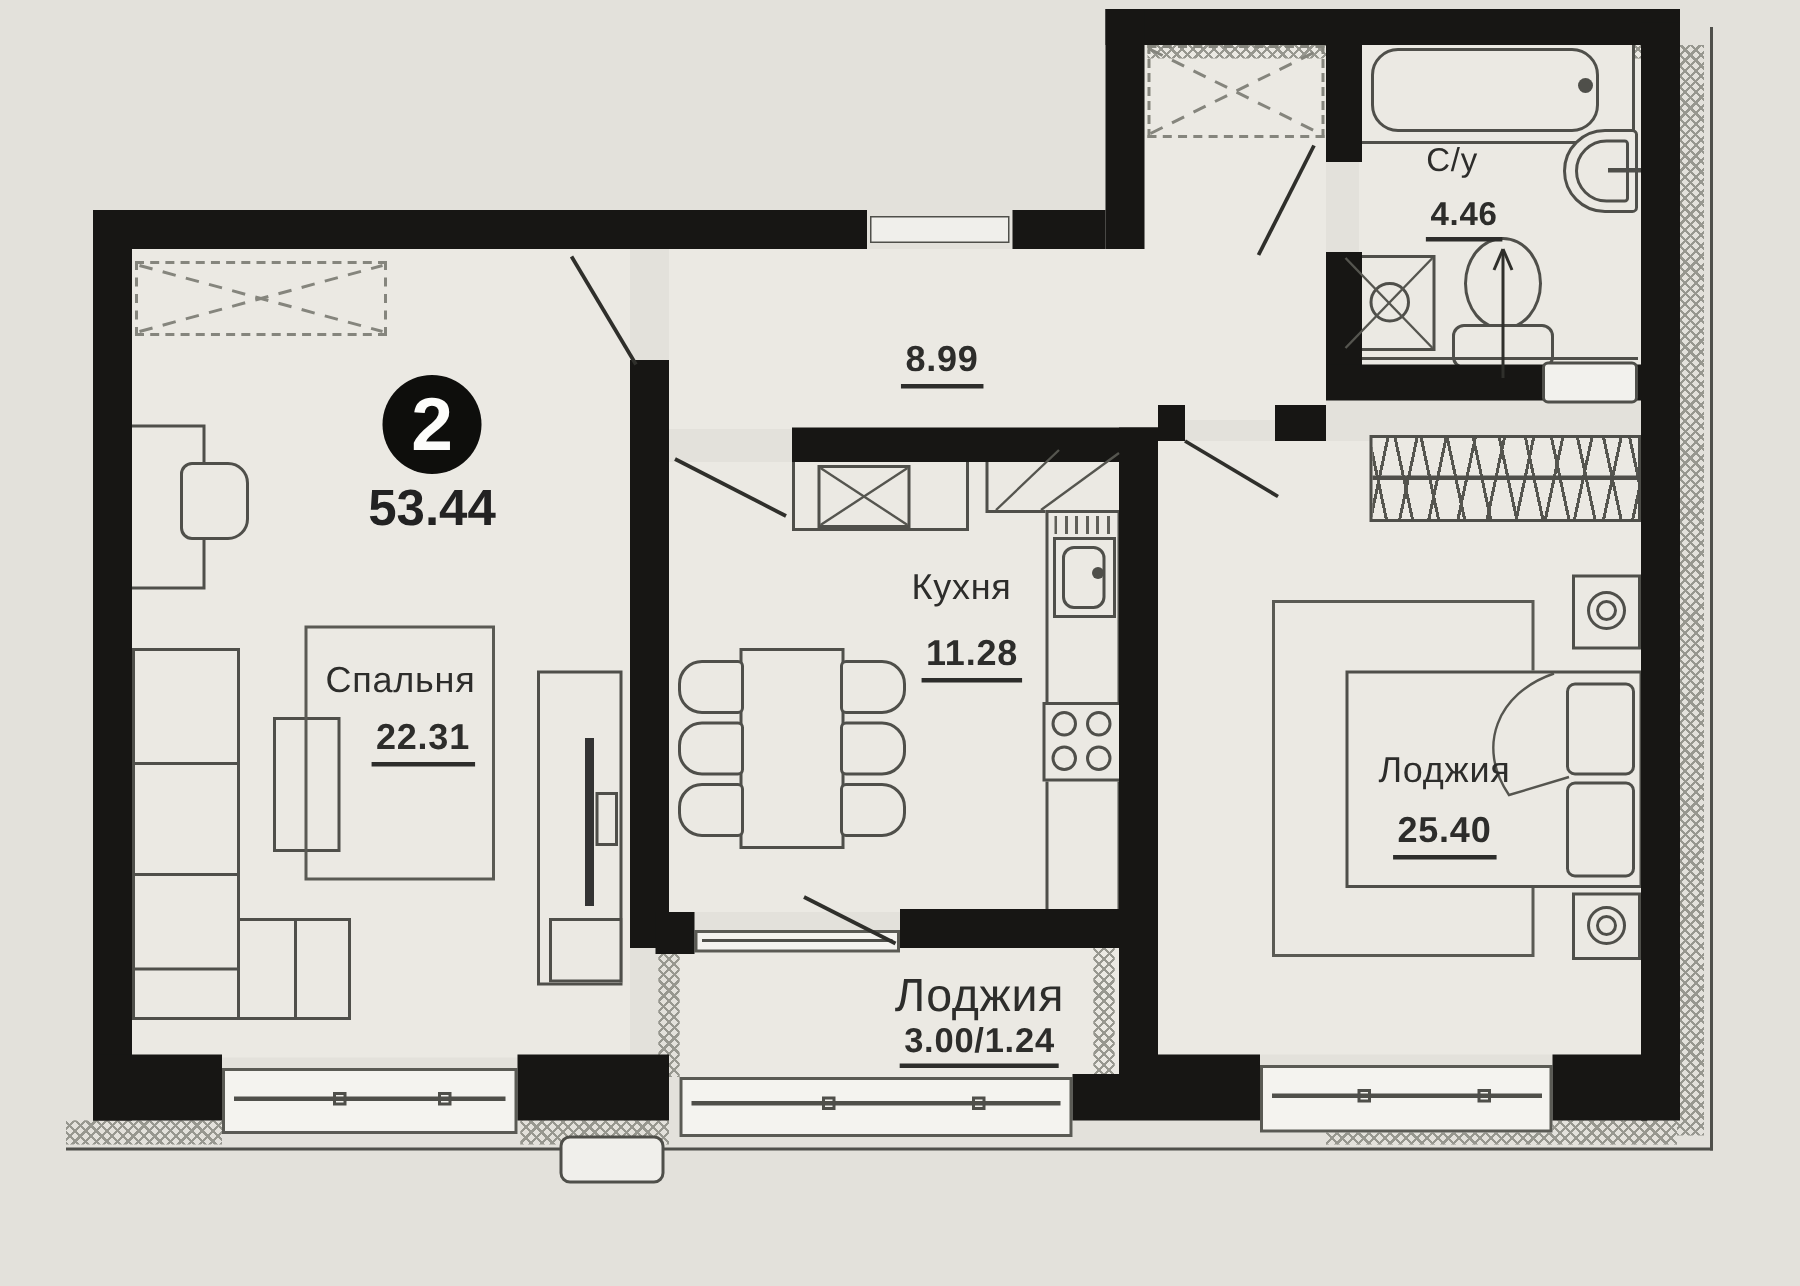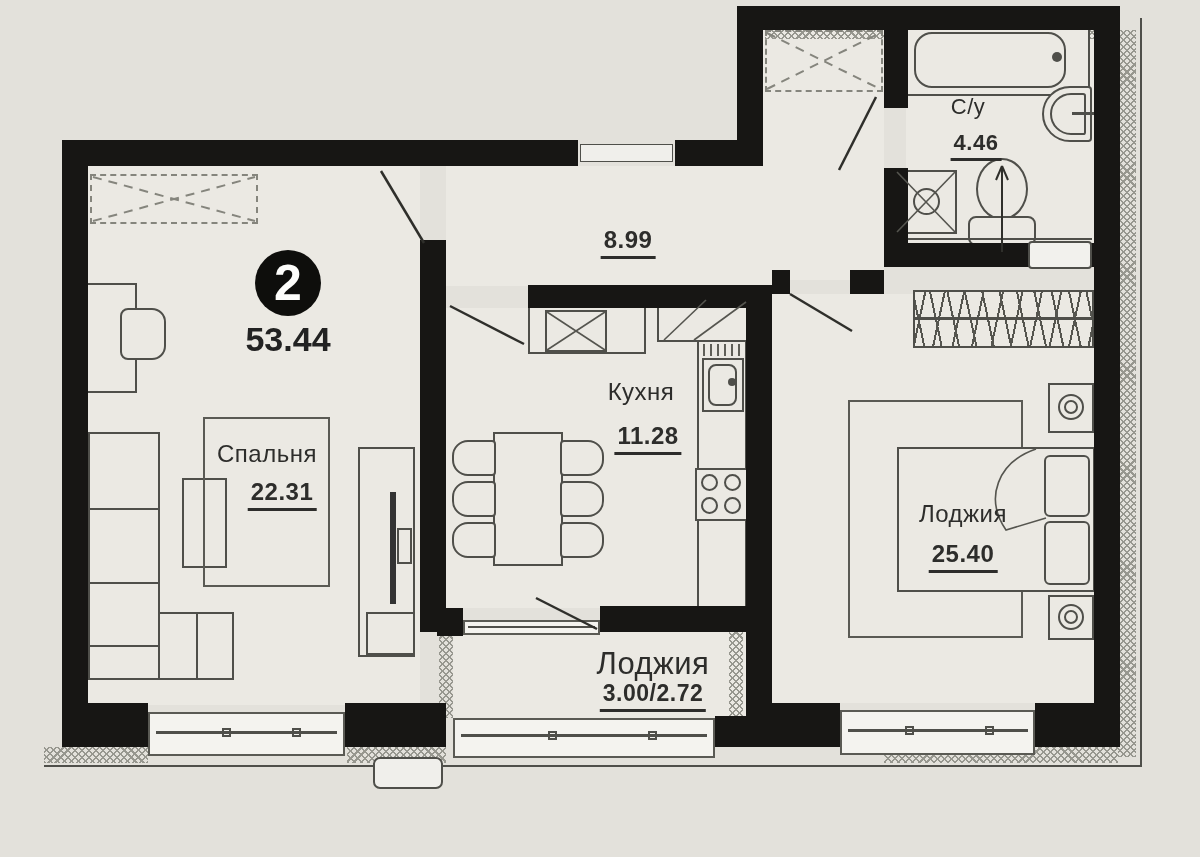--- a/index.html
+++ b/index.html
@@ -201,15 +201,15 @@
   <div class="lbl" style="left:641px;top:378px;">Кухня</div>
   <div class="lbl" style="left:648px;top:422px;"><span class="area-u">11.28</span></div>
 
   <div class="lbl" style="left:267px;top:440px;">Спальня</div>
   <div class="lbl" style="left:282px;top:478px;"><span class="area-u">22.31</span></div>
 
   <div class="lbl" style="left:963px;top:500px;">Лоджия</div>
   <div class="lbl" style="left:963px;top:540px;"><span class="area-u">25.40</span></div>
 
   <div class="lbl" style="left:653px;top:646px;font-size:31px;">Лоджия</div>
-  <div class="lbl" style="left:653px;top:680px;font-size:23px;"><span class="area-u">3.00/2.72</span></div>
+  <div class="lbl" style="left:653px;top:680px;font-size:23px;"><span class="area-u">3.00/1.24</span></div>
 
 </div>
 
 </body></html>

